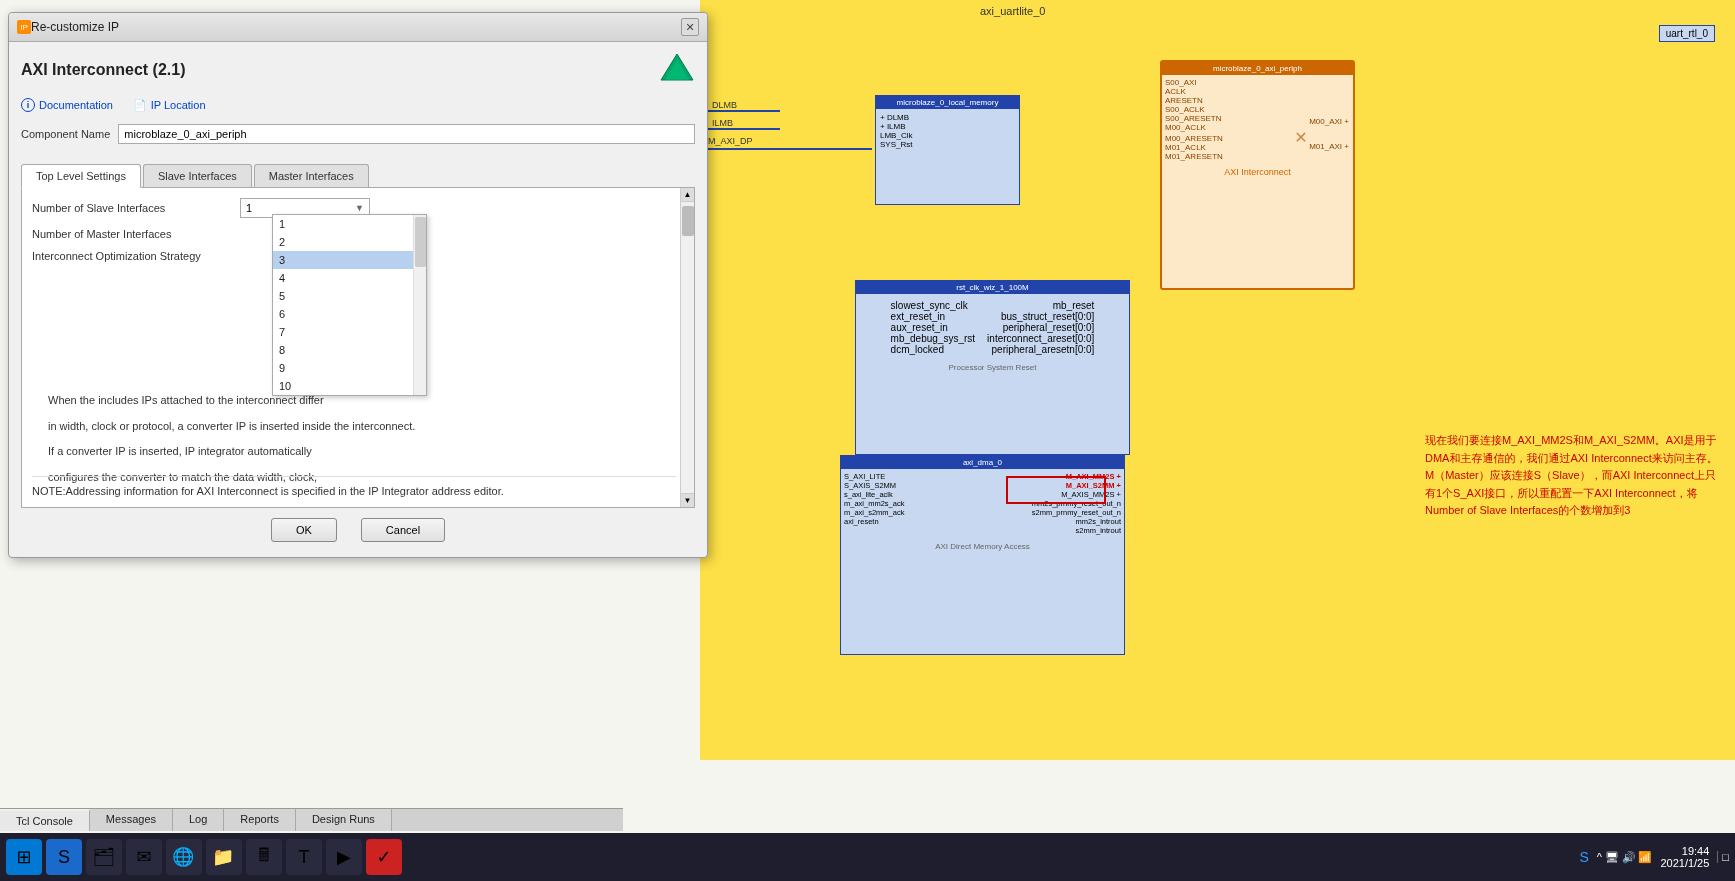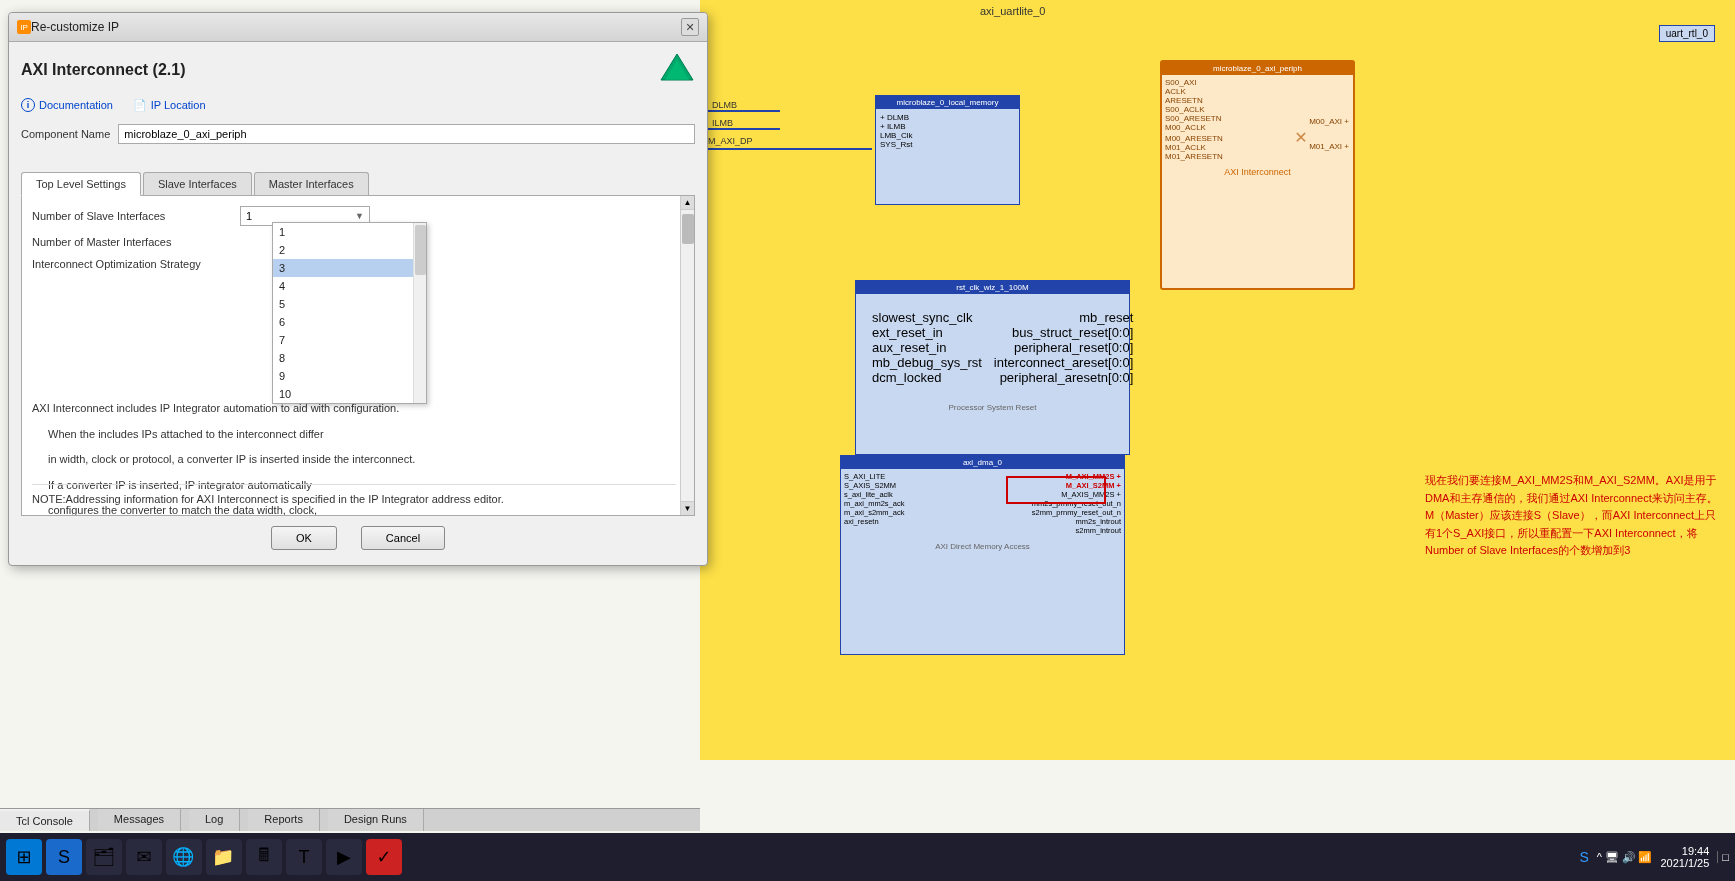--- a/index.html
+++ b/index.html
@@ -86,21 +86,21 @@
       top: 25px; right: 20px;
       background: #c8d8f0;
       border: 1.5px solid #2244aa;
       padding: 2px 6px;
       font-size: 10px;
     }
 
     
     .annotation-box {
       position: absolute;
-      top: 472px; right: 10px;
+      top: 432px; right: 10px;
       width: 300px;
       font-size: 11px;
       color: #cc0000;
       line-height: 1.5;
     }
 
     
     .dialog {
       position: absolute;
       top: 12px; left: 8px;
@@ -204,21 +204,21 @@
 
     .file-icon {
       font-size: 11px;
       color: #666;
     }
 
     .component-name-row {
       display: flex;
       align-items: center;
       gap: 8px;
-      margin-bottom: 28px;
+      margin-bottom: 20px;
     }
 
     .component-label {
       font-size: 11px;
       color: #333;
       white-space: nowrap;
     }
 
     .component-input {
       flex: 1;
@@ -370,23 +370,23 @@
       border: 1px solid #888;
       background: linear-gradient(to bottom, #f5f5f5, #e0e0e0);
       cursor: pointer;
       font-size: 11px;
       border-radius: 3px;
     }
 
     .bottom-tabs {
       position: absolute;
       bottom: 50px; left: 0;
-      width: 700px;
-      display: flex;
-      gap: 8px;
+      width: 623px;
+      display: flex;
+      gap: 0;
       background: #d0d0d0;
       border-top: 1px solid #999;
     }
 
     .bottom-tab {
       padding: 4px 16px;
       font-size: 11px;
       background: #d4d4d4;
       border-right: 1px solid #aaa;
       cursor: pointer;
@@ -516,21 +516,21 @@
     <div style="position:absolute;right:40px;top:55px;width:24px;height:40px;display:flex;align-items:center;justify-content:center;font-size:16px;color:#cc8844;">✕</div>
     <div class="axi-interconnect-title">AXI Interconnect</div>
   </div>
 
   <div class="uart-block">
     <span>uart_rtl_0</span>
   </div>
 
   <div class="rst-clk-block">
     <div style="background:#2244aa;color:white;font-size:8px;text-align:center;padding:2px;">rst_clk_wiz_1_100M</div>
-    <div style="display:flex;justify-content:flex-start;padding:16px;font-size:13px;">
+    <div style="display:flex;justify-content:center;padding:6px;font-size:10px;">
       <div>
         <div>slowest_sync_clk</div>
         <div>ext_reset_in</div>
         <div>aux_reset_in</div>
         <div>mb_debug_sys_rst</div>
         <div>dcm_locked</div>
       </div>
       <div style="text-align:right;margin-left:12px;">
         <div>mb_reset</div>
         <div>bus_struct_reset[0:0]</div>
@@ -655,21 +655,20 @@
         <div class="dropdown-item">4</div>
         <div class="dropdown-item">5</div>
         <div class="dropdown-item">6</div>
         <div class="dropdown-item">7</div>
         <div class="dropdown-item">8</div>
         <div class="dropdown-item">9</div>
         <div class="dropdown-item">10</div>
       </div>
 
       <div style="margin-top:130px;padding-right:18px;">
-        <div class="desc-text">AXI Interconnect includes IP Integrator automation to aid with configuration.</div>
         <div class="desc-text desc-indent">When the includes IPs attached to the interconnect differ</div>
         <div class="desc-text desc-indent">in width, clock or protocol, a converter IP is inserted inside the interconnect.</div>
         <div class="desc-text desc-indent">If a converter IP is inserted, IP integrator automatically</div>
         <div class="desc-text desc-indent">configures the converter to match the data width, clock,</div>
 
       </div>
 
       <div class="note-text" style="position:absolute;bottom:10px;left:10px;right:18px;">NOTE:Addressing information for AXI Interconnect is specified in the IP Integrator address editor.</div>
     </div>
 

